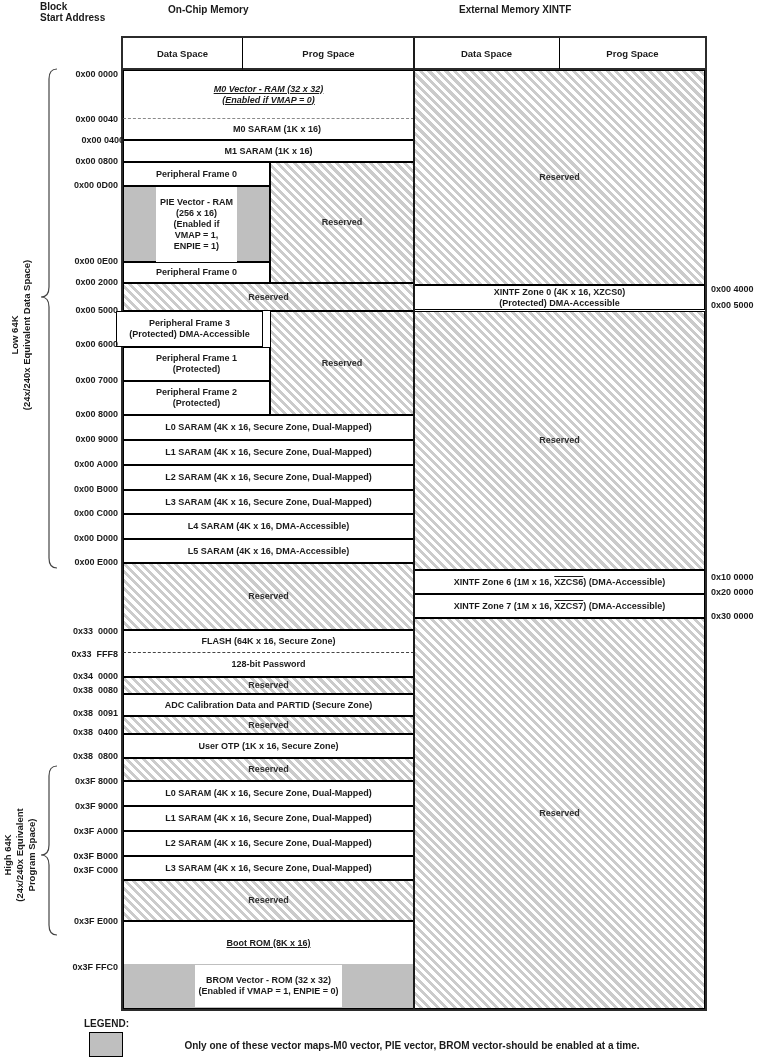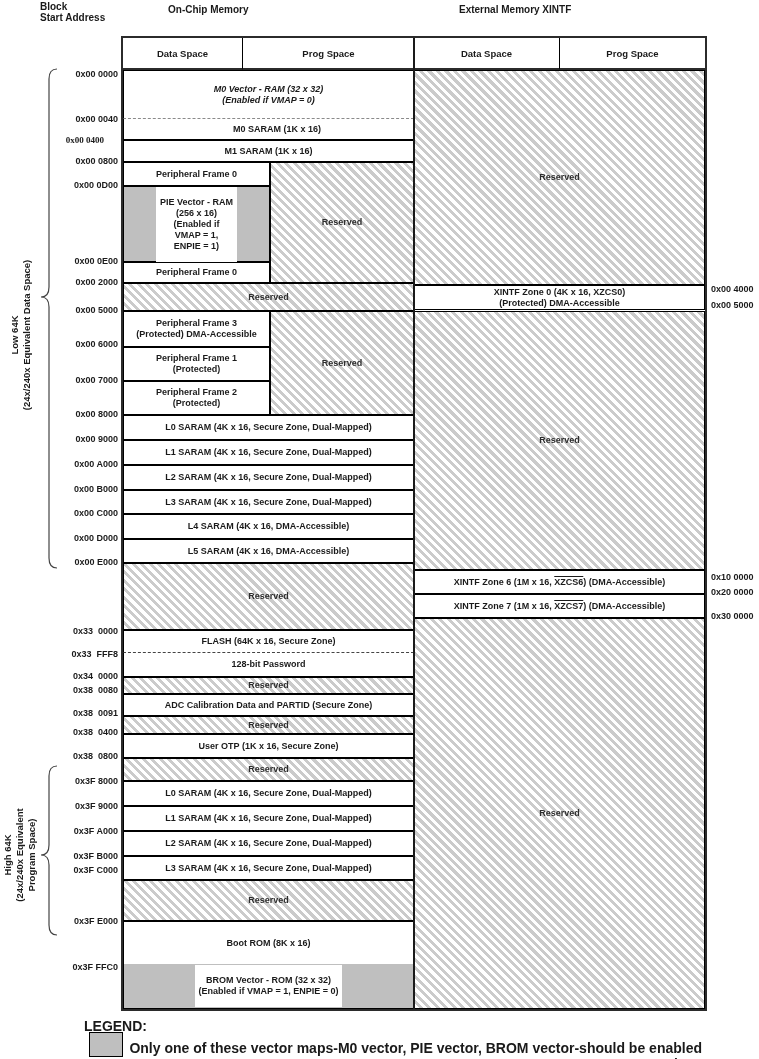--- a/index.html
+++ b/index.html
@@ -12,26 +12,26 @@
   .frame{border:2px solid #2b2b2b;}
   .hcell{border-bottom:2px solid #2b2b2b;background:#fff;display:flex;align-items:center;
          justify-content:center;font-size:9.5px;}
   .blk{border:1px solid #000;background:#fff;display:flex;flex-direction:column;align-items:center;
        justify-content:center;text-align:center;font-size:9px;line-height:11px;}
   .hatch{background:repeating-linear-gradient(45deg,#ffffff 0 3px,#cbcbcb 3px 6px);color:#2e2e2e;}
   .gray{background:#bfbfbf;}
   .inner{background:#fff;padding:10px 4px;}
   .it{font-style:italic;}
   .ov{text-decoration:overline;}
-  .dashb{border-bottom:1px dashed #8a8a8a !important;}
+  .dashb{border-bottom:1px dashed #8a8a8a !important;text-decoration:underline;}
   .dashbk{border-bottom:1px dashed #444 !important;}
   .nt{border-top:none !important;}
   .vline{background:#1a1a1a;}
   .rot{transform:rotate(-90deg);text-align:center;font-size:9.5px;line-height:12px;}
-  .lgt{font-size:14px;text-align:right;}
+  .lgt{font-size:10px;text-align:center;}
   span{display:block;}
   .one span{display:inline;}
 </style>
 </head>
 <body>
 
 <div class="canvas">
 
   <div class="abs ttl" style="left:40px;top:1px;width:122px;">
     <span>Block</span>
@@ -102,21 +102,21 @@
       <span>Peripheral Frame 0</span>
     </div>
   <div class="abs blk hatch" style="left:270px;top:162px;width:144px;height:121px;">
       <span>Reserved</span>
     </div>
 
   <div class="abs blk hatch" style="left:123px;top:283px;width:291px;height:28px;">
       <span>Reserved</span>
     </div>
 
-  <div class="abs blk" style="left:123px;top:311px;width:147px;height:36px;">
+  <div class="abs blk" style="left:116px;top:311px;width:147px;height:36px;">
     <span>Peripheral Frame 3</span>
     <span>(Protected) DMA-Accessible</span>
   </div>
   <div class="abs blk" style="left:123px;top:347px;width:147px;height:34px;">
     <span>Peripheral Frame 1</span>
     <span>(Protected)</span>
   </div>
   <div class="abs blk" style="left:123px;top:381px;width:147px;height:34px;">
     <span>Peripheral Frame 2</span>
     <span>(Protected)</span>
@@ -194,21 +194,21 @@
     <div class="inner">
       <span>BROM Vector - ROM (32 x 32)</span>
       <span>(Enabled if VMAP = 1, ENPIE = 0)</span>
     </div>
   </div>
 
   <div class="abs vline" style="left:413px;top:38px;width:2px;height:971px;"></div>
 
   <div class="abs addr" style="left:33px;top:69px;">0x00 0000</div>
   <div class="abs addr" style="left:33px;top:114px;">0x00 0040</div>
-  <div class="abs addr" style="left:19px;top:135px;font-family:Liberation Serif, serif;">0x00 0400</div>
+  <div class="abs addr" style="left:39px;top:135px;">0x00 0400</div>
   <div class="abs addr" style="left:33px;top:156px;">0x00 0800</div>
   <div class="abs addr" style="left:33px;top:180px;">0x00 0D00</div>
   <div class="abs addr" style="left:33px;top:256px;">0x00 0E00</div>
   <div class="abs addr" style="left:33px;top:277px;">0x00 2000</div>
   <div class="abs addr" style="left:33px;top:305px;">0x00 5000</div>
   <div class="abs addr" style="left:33px;top:339px;">0x00 6000</div>
   <div class="abs addr" style="left:33px;top:375px;">0x00 7000</div>
   <div class="abs addr" style="left:33px;top:409px;">0x00 8000</div>
   <div class="abs addr" style="left:33px;top:434px;">0x00 9000</div>
   <div class="abs addr" style="left:33px;top:459px;">0x00 A000</div>

